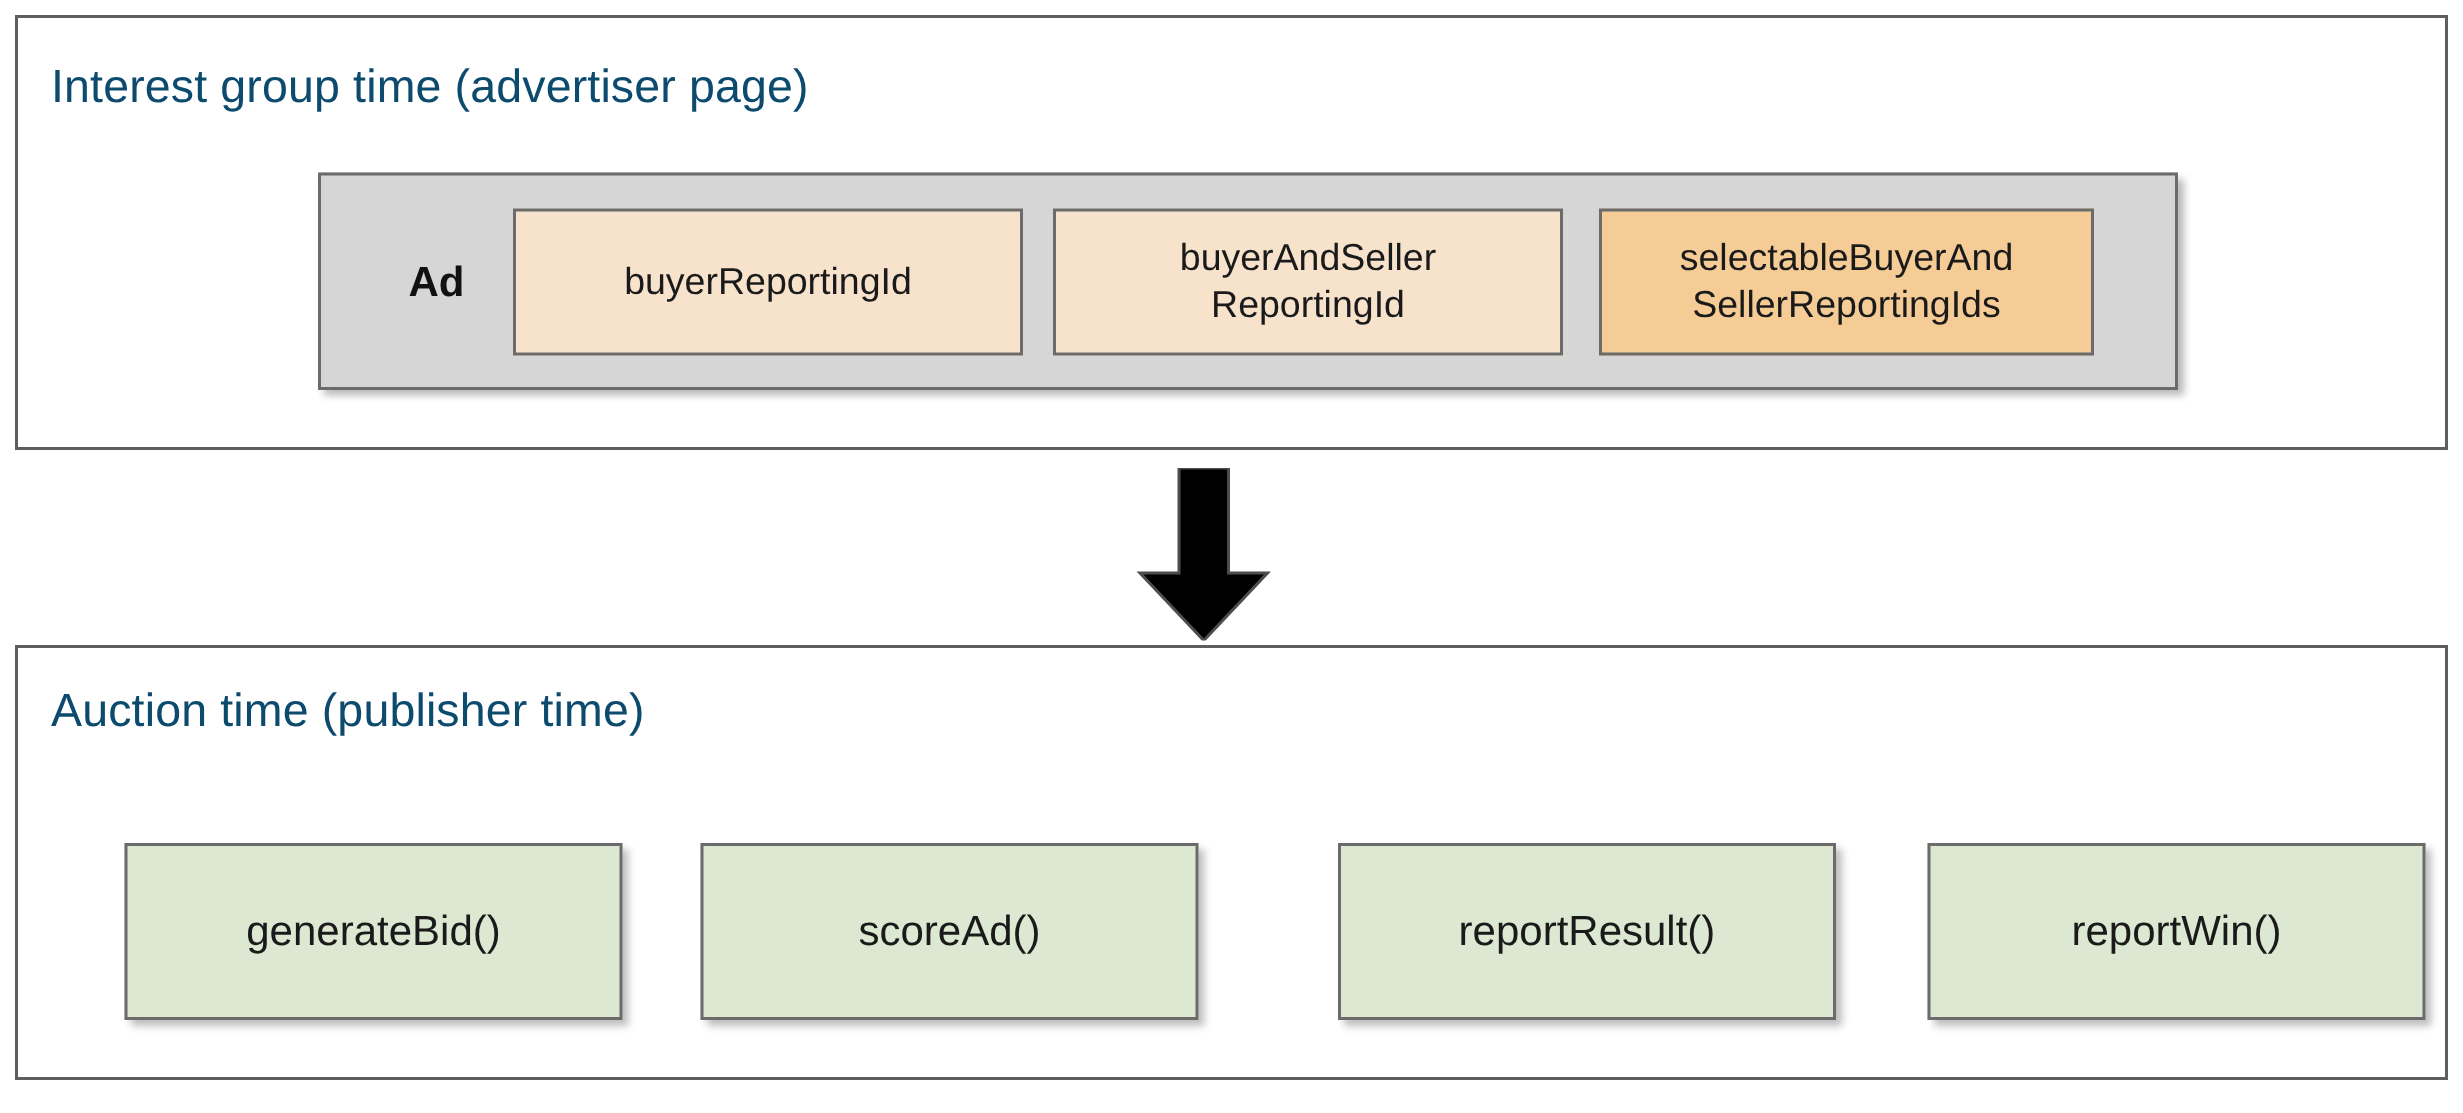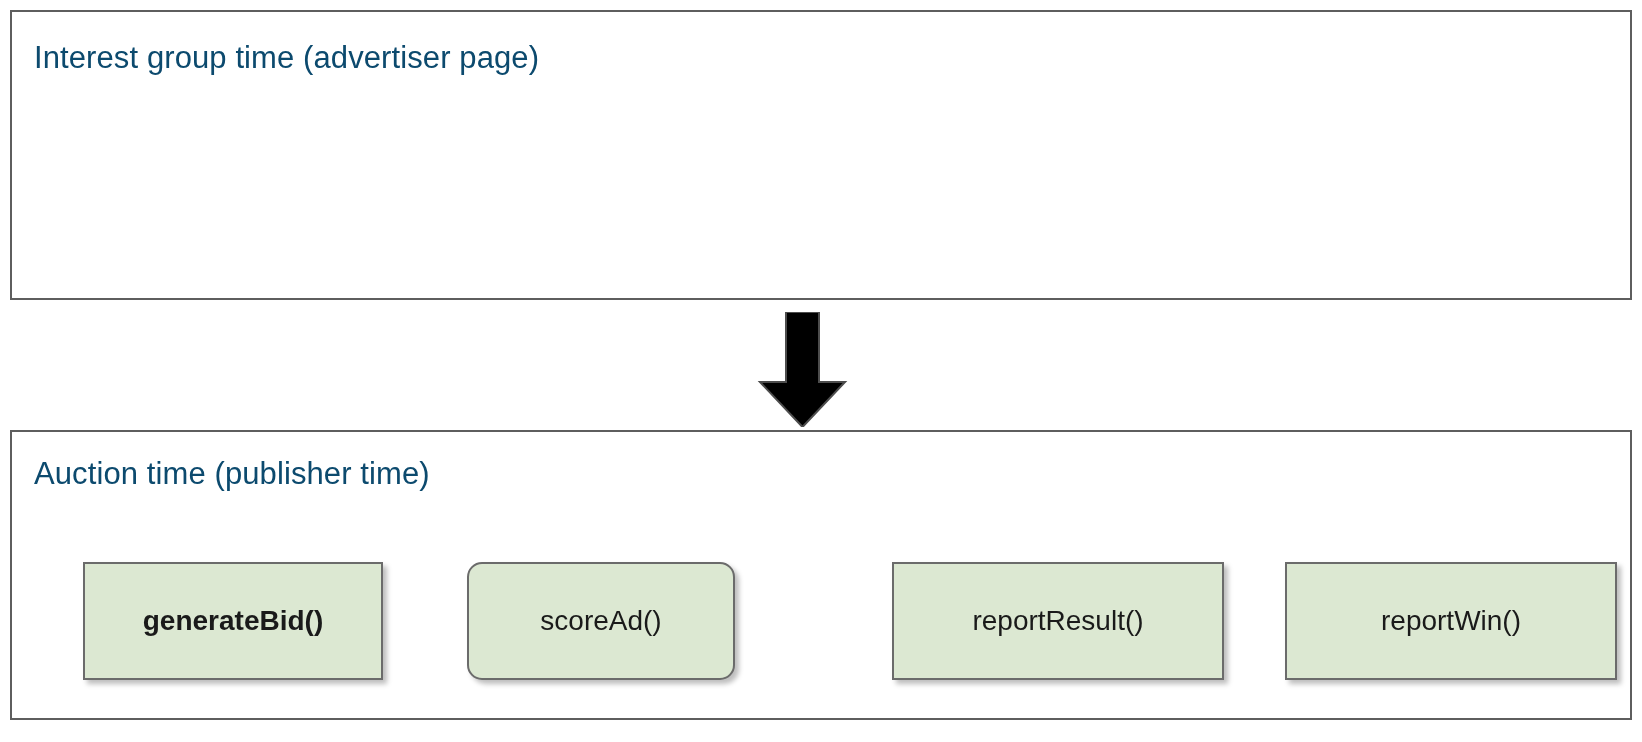--- a/index.html
+++ b/index.html
@@ -112,33 +112,50 @@
     border: 2px solid #6b6b6b;
     box-sizing: border-box;
     background: #dce8d2;
     display: flex;
     align-items: center;
     justify-content: center;
     font-size: 28px;
     color: #1a1a1a;
     box-shadow: 4px 4px 5px rgba(0,0,0,0.26);
   }
-  #fn-box-0 { left: 71px;   width: 300px; font-weight: bold; }
-  #fn-box-1 { left: 455px;  width: 268px; border-radius: 15px; }
+  #fn-box-0 { left: 71px;   width: 332px; }
+  #fn-box-1 { left: 455px;  width: 332px; }
   #fn-box-2 { left: 838px;  width: 332px; margin-left: 42px; }
   #fn-box-3 { left: 1225px; width: 332px; margin-left: 48px; }
 </style>
 </head>
 <body>
 
 <div class="stage">
 
   <div class="panel" id="panel-advertiser">
     <div class="panel-title">Interest group time (advertiser page)</div>
 
+    <div id="ad-container">
+      <div id="ad-label">Ad</div>
+
+      <div class="reporting-box" id="reporting-box-0">
+        <span class="lbl">buyerReportingId</span>
+      </div>
+
+      <div class="reporting-box" id="reporting-box-1">
+        <span class="lbl">buyerAndSeller
+ReportingId</span>
+      </div>
+
+      <div class="reporting-box" id="reporting-box-2">
+        <span class="lbl">selectableBuyerAnd
+SellerReportingIds</span>
+      </div>
+    </div>
   </div>
 
   <svg id="flow-arrow" viewBox="0 0 95 115">
     <polygon points="31,0 64,0 64,70 90,70 47.5,115 5,70 31,70" fill="#000000" stroke="#4d4d4d" stroke-width="2"></polygon>
   </svg>
 
   <div class="panel" id="panel-publisher">
     <div class="panel-title">Auction time (publisher time)</div>
 
     <div class="fn-box" id="fn-box-0">

